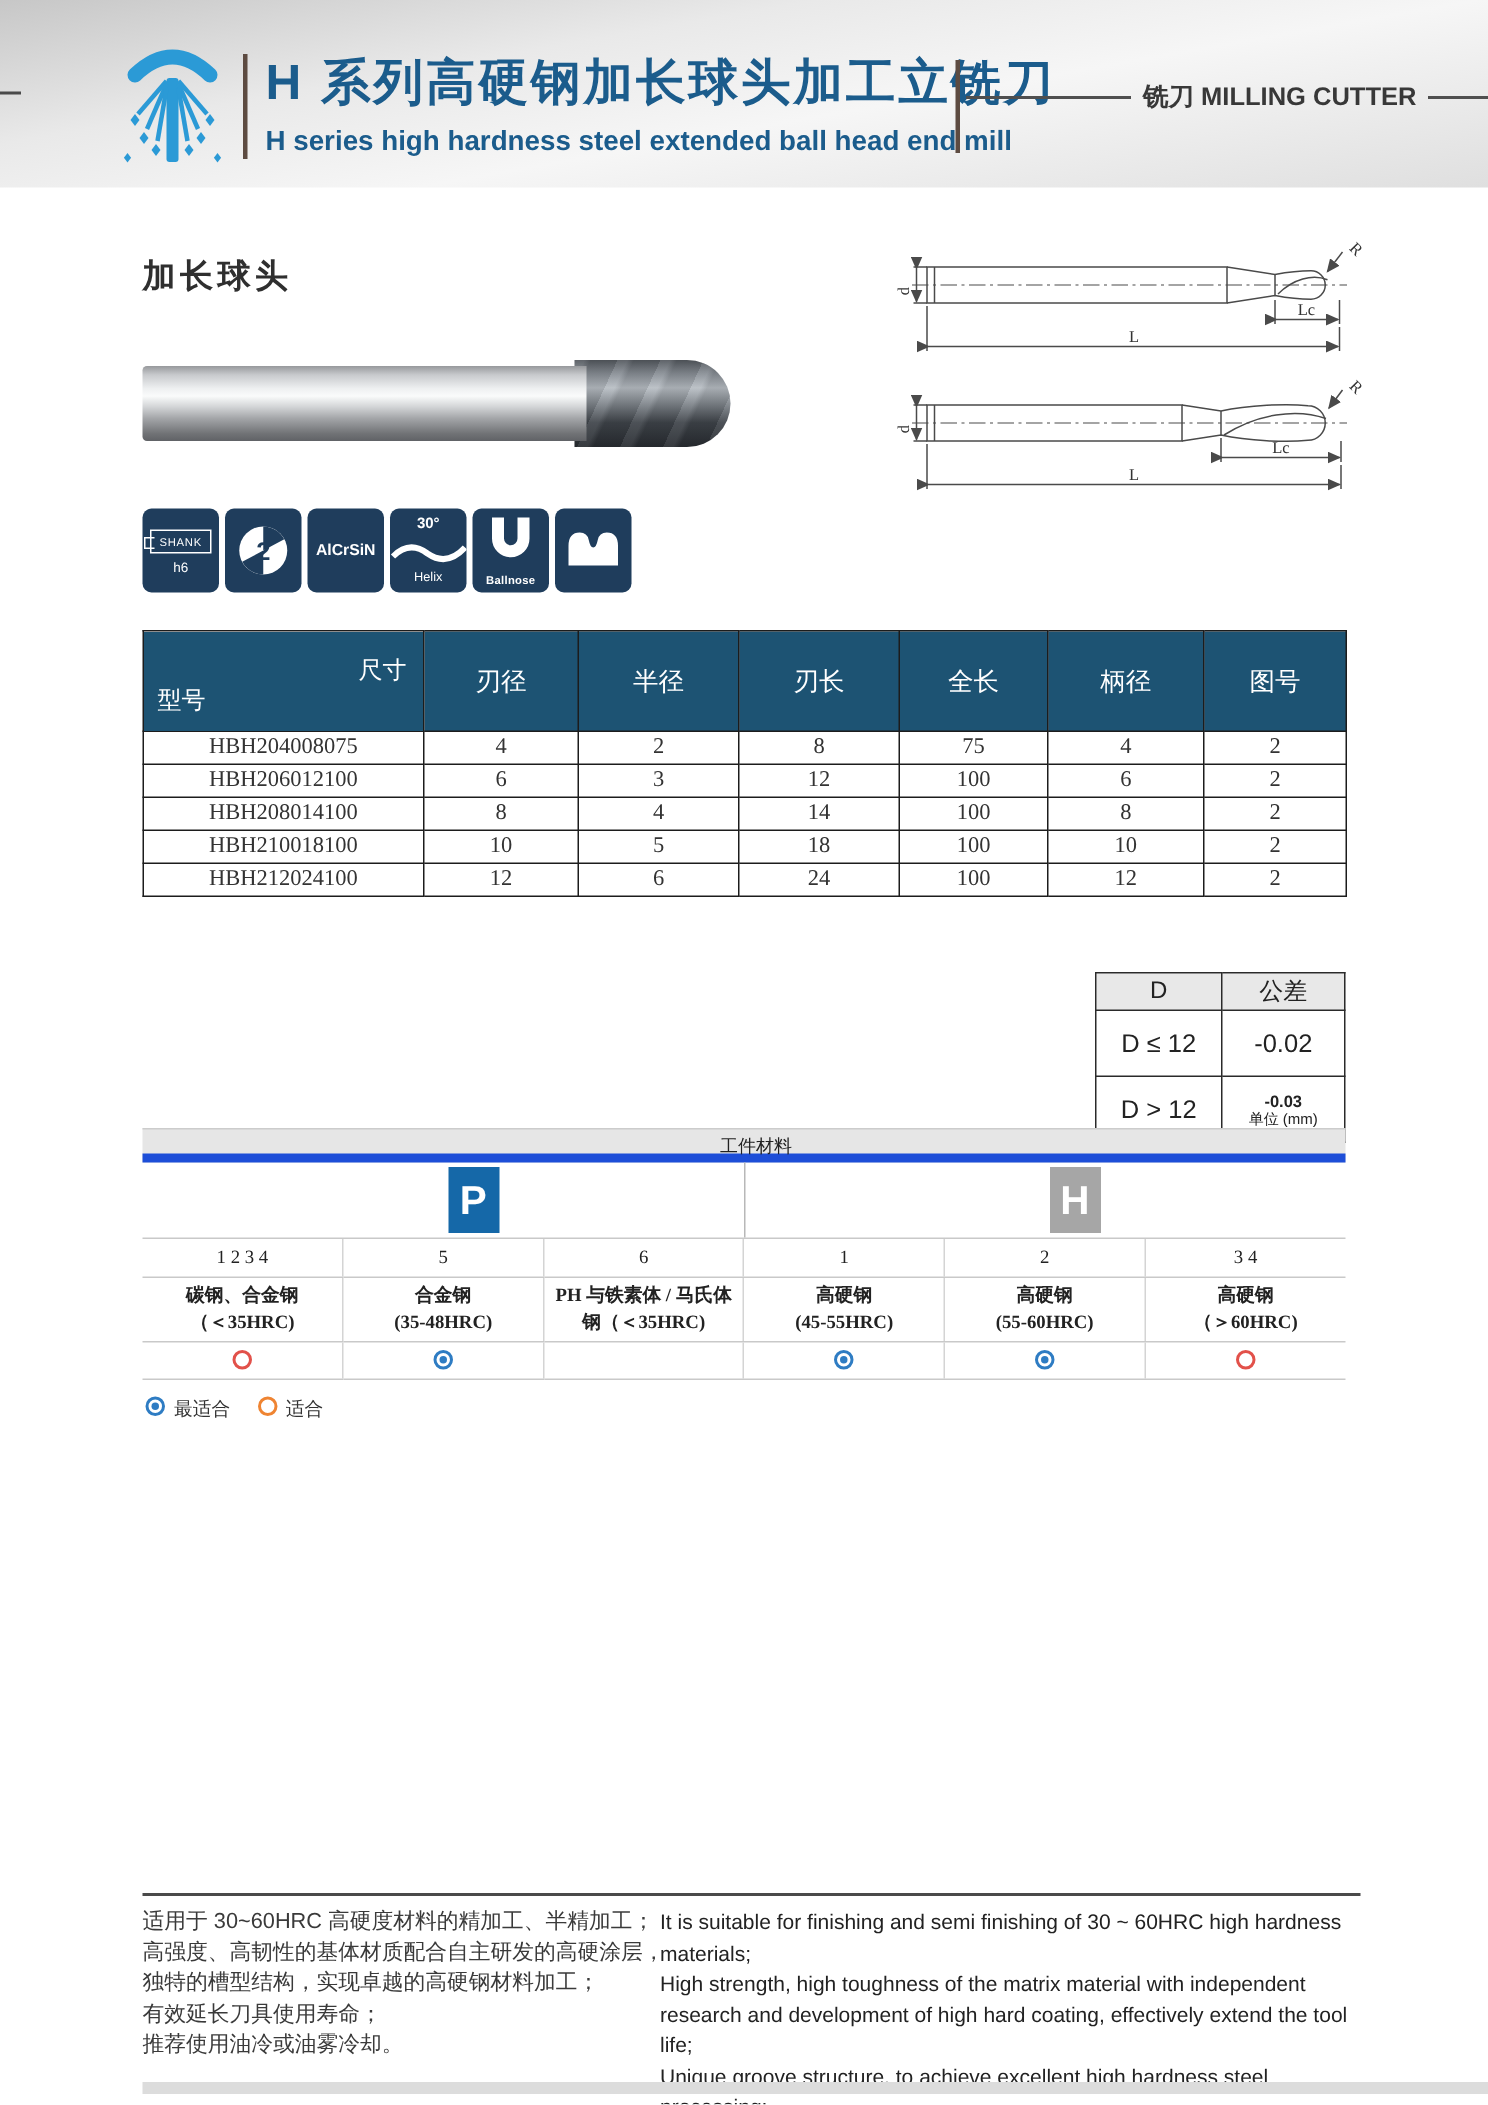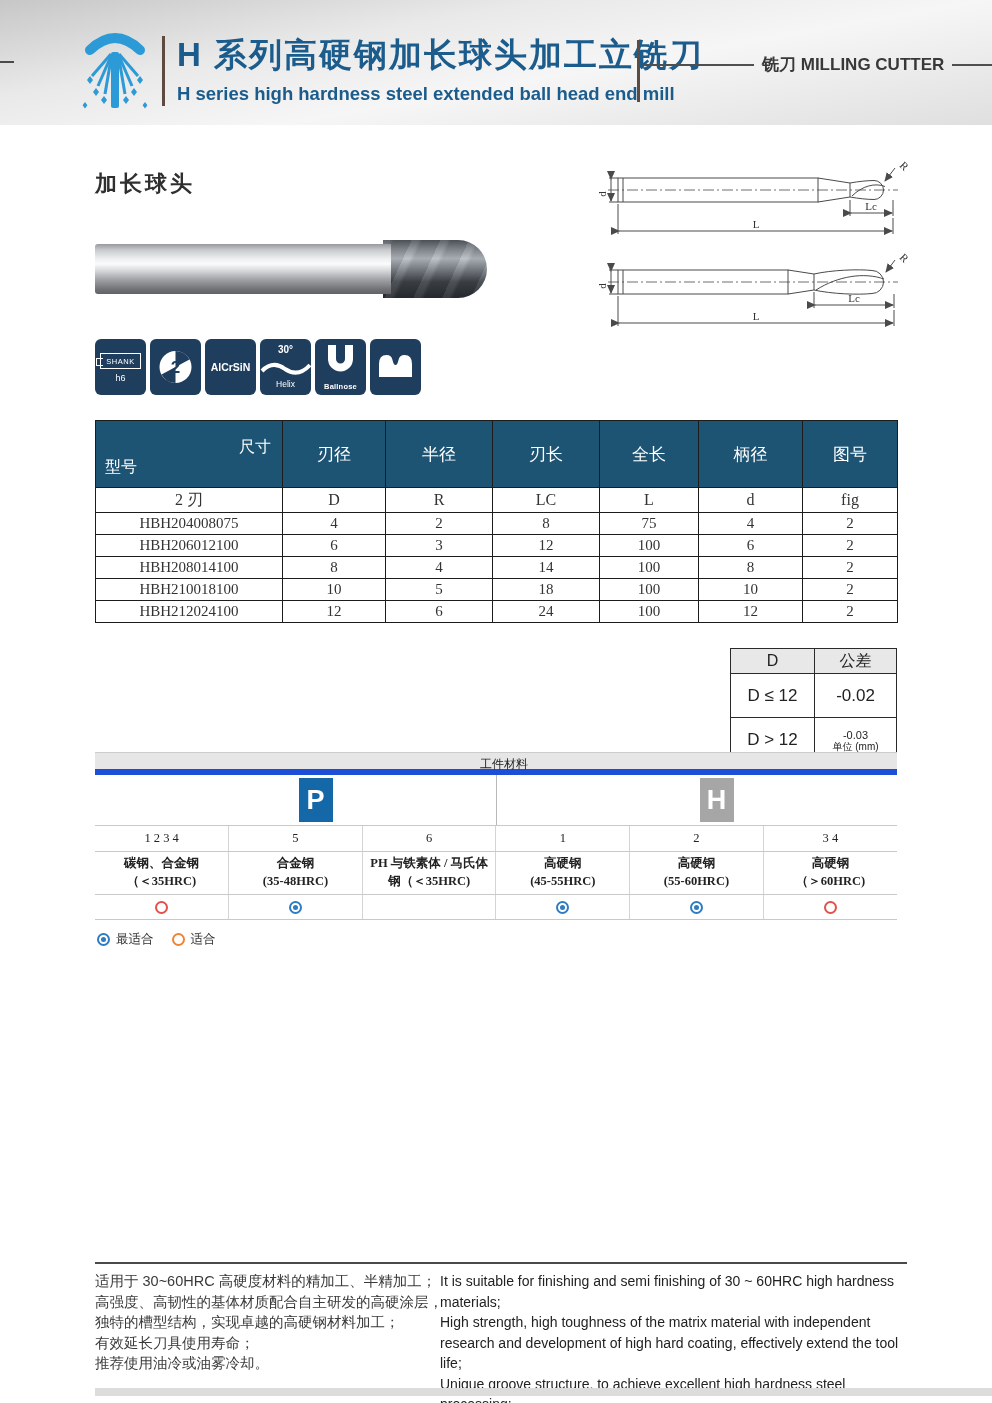--- a/index.html
+++ b/index.html
@@ -65,21 +65,21 @@
   .diag .lbl-size  { position:absolute; right:11px; top:16px; font-size:16px; }
   .spec-table .sub td { height:25px; font-size:16px; }
   .spec-table .datarow td { height:22px; font-size:15px; }
 
   
   .tol-table { position:absolute; left:730px; top:648px; width:166px; border-collapse:collapse; table-layout:fixed;
     font-family:"Liberation Sans", sans-serif; }
   .tol-table th, .tol-table td { border:1px solid #2a2a2a; text-align:center; }
   .tol-table th { background:#e8e8e8; font-weight:normal; font-size:16px; height:25px; color:#222; }
   .tol-table td { font-size:17px; height:44px; color:#222; }
-  .tol-small .v1 { display:block; font-size:11px; line-height:12px; margin-top:2px; }
+  .tol-small .v1 { display:block; font-size:11px; line-height:12px; margin-top:2px;font-weight:bold; }
   .tol-small .v2 { display:block; font-size:10px; line-height:11px; }
 
   
   .materials { position:absolute; left:95px; top:752px; width:802px; }
   .mat-title { height:23px; background:#e6e6e6; border-top:1px solid #cccccc; border-bottom:6px solid #1d4ed8;
     text-align:center; font-size:12px; font-weight:normal; color:#222; line-height:22px;padding-left:16px; }
   .mat-badges { position:relative; height:51px; border-bottom:1px solid #c9c9c9; }
   .mat-badges::after { content:""; position:absolute; left:50%; top:0; bottom:0; width:1px; background:#b8b8b8; }
   .mat-badge { position:absolute; top:3px; width:34px; height:44px; display:flex; align-items:center; justify-content:center;
     color:#fff; font-size:27px; font-weight:bold; }
@@ -92,21 +92,21 @@
   .name-row td { height:43px; font-family:"Liberation Serif", serif; font-size:12.5px; font-weight:bold; color:#222; line-height:1.4; }
   .sym-row td { height:25px; }
 
   .sym { display:inline-block; width:13px; height:13px; border-radius:50%; position:relative; vertical-align:middle; }
   .sym-best { border:2px solid var(--best,#2e7cc3); }
   .sym-best::after { content:""; position:absolute; inset:2px; border-radius:50%; background:var(--best,#2e7cc3); }
   .sym-suitable { border:2px solid var(--suitable,#e2514a); }
   .sym-legend-suitable { border:2px solid var(--suitable-legend,#ef8432); }
   .sym-none { visibility:hidden; }
 
-  .legend { position:absolute; left:97px; top:931px; display:flex; align-items:center; font-size:12.5px; color:#333; }
+  .legend { position:absolute; left:97px; top:931px; display:flex; font-size:12.5px; color:#333; }
   .legend .lg-label { margin:0 18px 0 6px; }
 
   
   .desc-rule { position:absolute; left:95px; top:1262px; width:812px; height:2px; background:#4a4a4a; }
   .desc-cn { position:absolute; left:95px; top:1271px; width:348px; font-size:14.5px; color:#3a3a3a; line-height:20.5px; }
   .desc-en { position:absolute; left:440px; top:1271px; width:472px; font-size:14px; color:#222; line-height:20.5px; }
   .desc-en p { margin:0; }
 
   .footer-bar { position:absolute; left:95px; top:1388px; width:897px; height:8px; background:var(--footer-bar,#dcdcdc); }
 </style>
@@ -277,29 +277,20 @@
         </th>
         <th>刃径</th>
         <th>半径</th>
         <th>刃长</th>
         <th>全长</th>
         <th>柄径</th>
         <th>图号</th>
       </tr>
     </thead>
     <tbody>
-      <tr class="sub">
-        <td>2 刃</td>
-        <td>D</td>
-        <td>R</td>
-        <td>LC</td>
-        <td>L</td>
-        <td>d</td>
-        <td>fig</td>
-      </tr>
       <tr class="datarow">
         <td>HBH204008075</td>
         <td>4</td>
         <td>2</td>
         <td>8</td>
         <td>75</td>
         <td>4</td>
         <td>2</td>
       </tr>
       <tr class="datarow">

